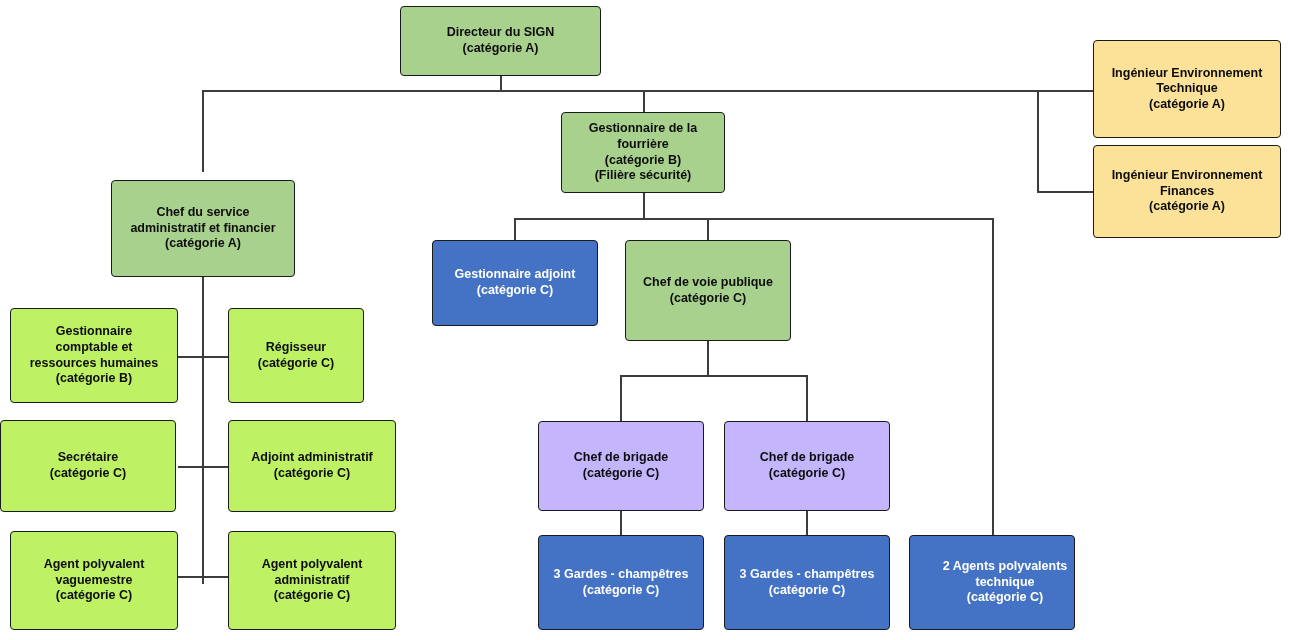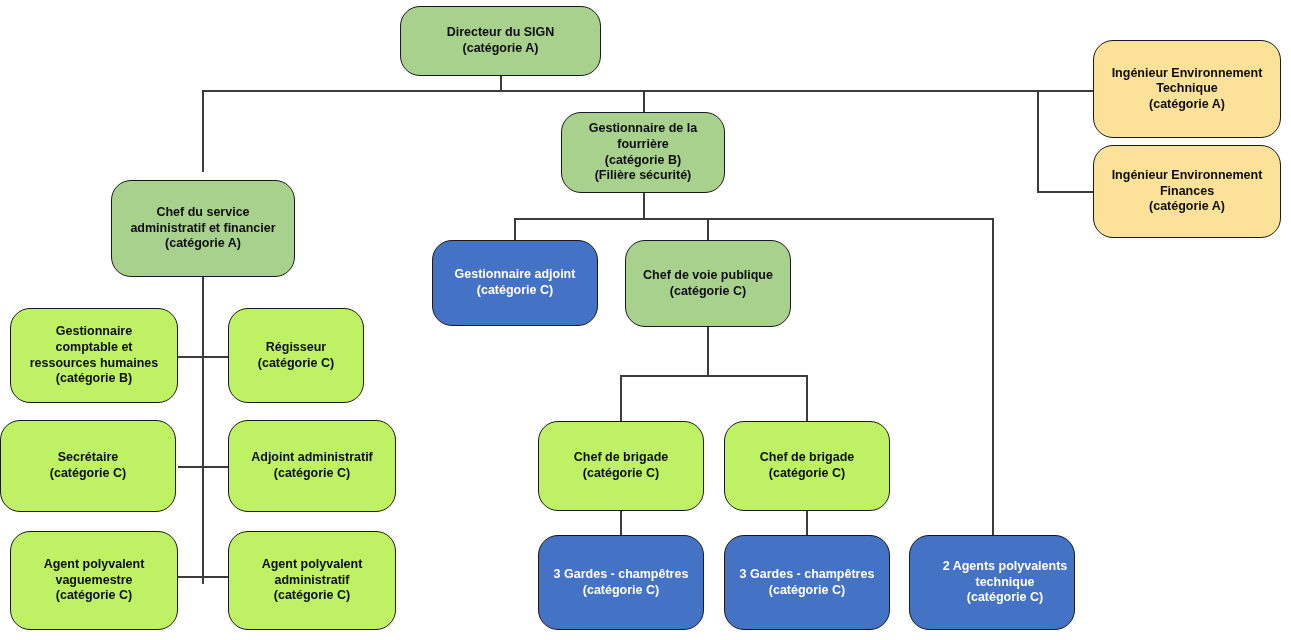--- a/index.html
+++ b/index.html
@@ -15,40 +15,40 @@
     position: relative;
     width: 1291px;
     height: 640px;
     background: #ffffff;
     overflow: hidden;
   }
   .node {
     position: absolute;
     box-sizing: border-box;
     border: 1.4px solid #1a1a1a;
-    border-radius: 20px;
+    border-radius: 4px;
     display: flex;
     align-items: center;
     justify-content: flex-end;
     text-align: center;
     font-weight: bold;
     font-size: 12.5px;
     line-height: 1.25;
     padding: 2px 6px;
     z-index: 2;
   }
   .node .lines {
     width: 100%;
   }
   .node .ln { display: block; white-space: nowrap; }
   
   .c-green  { background: #A9D18E; color: #0d0d0d; }
   .c-yellow { background: #FCE199; color: #0d0d0d; }
   .c-lblue  { background: #bef264; color: #0d0d0d; }
-  .c-mblue  { background: #bef264; color: #0d0d0d; }
+  .c-mblue  { background: #c4b5fd; color: #0d0d0d; }
   .c-dblue  { background: #4472C4; color: #ffffff; }
 
   .conn {
     position: absolute;
     background: #3c3c3c;
     z-index: 1;
   }
   .conn.h { height: 1.6px; }
   .conn.v { width: 1.6px; }
 </style>
@@ -127,21 +127,21 @@
     </div>
   </div>
 
   <div class="node c-dblue" style="left:432px; top:240px; width:166px; height:86px;">
     <div class="lines">
       <span class="ln">Gestionnaire adjoint</span>
       <span class="ln">(catégorie C)</span>
     </div>
   </div>
 
-  <div class="node c-green" style="left:625px; top:240px; width:166px; height:87px;">
+  <div class="node c-green" style="left:625px; top:240px; width:166px; height:101px;">
     <div class="lines">
       <span class="ln">Chef de voie publique</span>
       <span class="ln">(catégorie C)</span>
     </div>
   </div>
 
   <div class="node c-lblue" style="left:10px; top:308px; width:168px; height:95px;">
     <div class="lines">
       <span class="ln">Gestionnaire</span>
       <span class="ln">comptable et</span>

